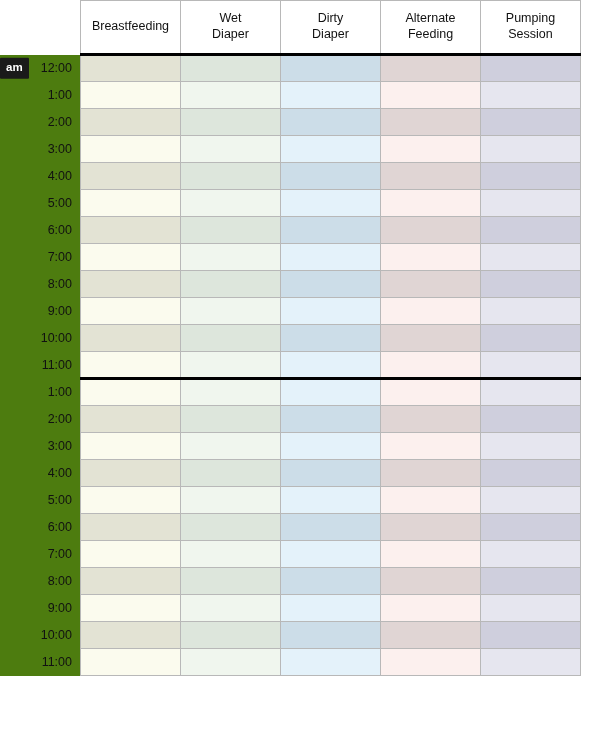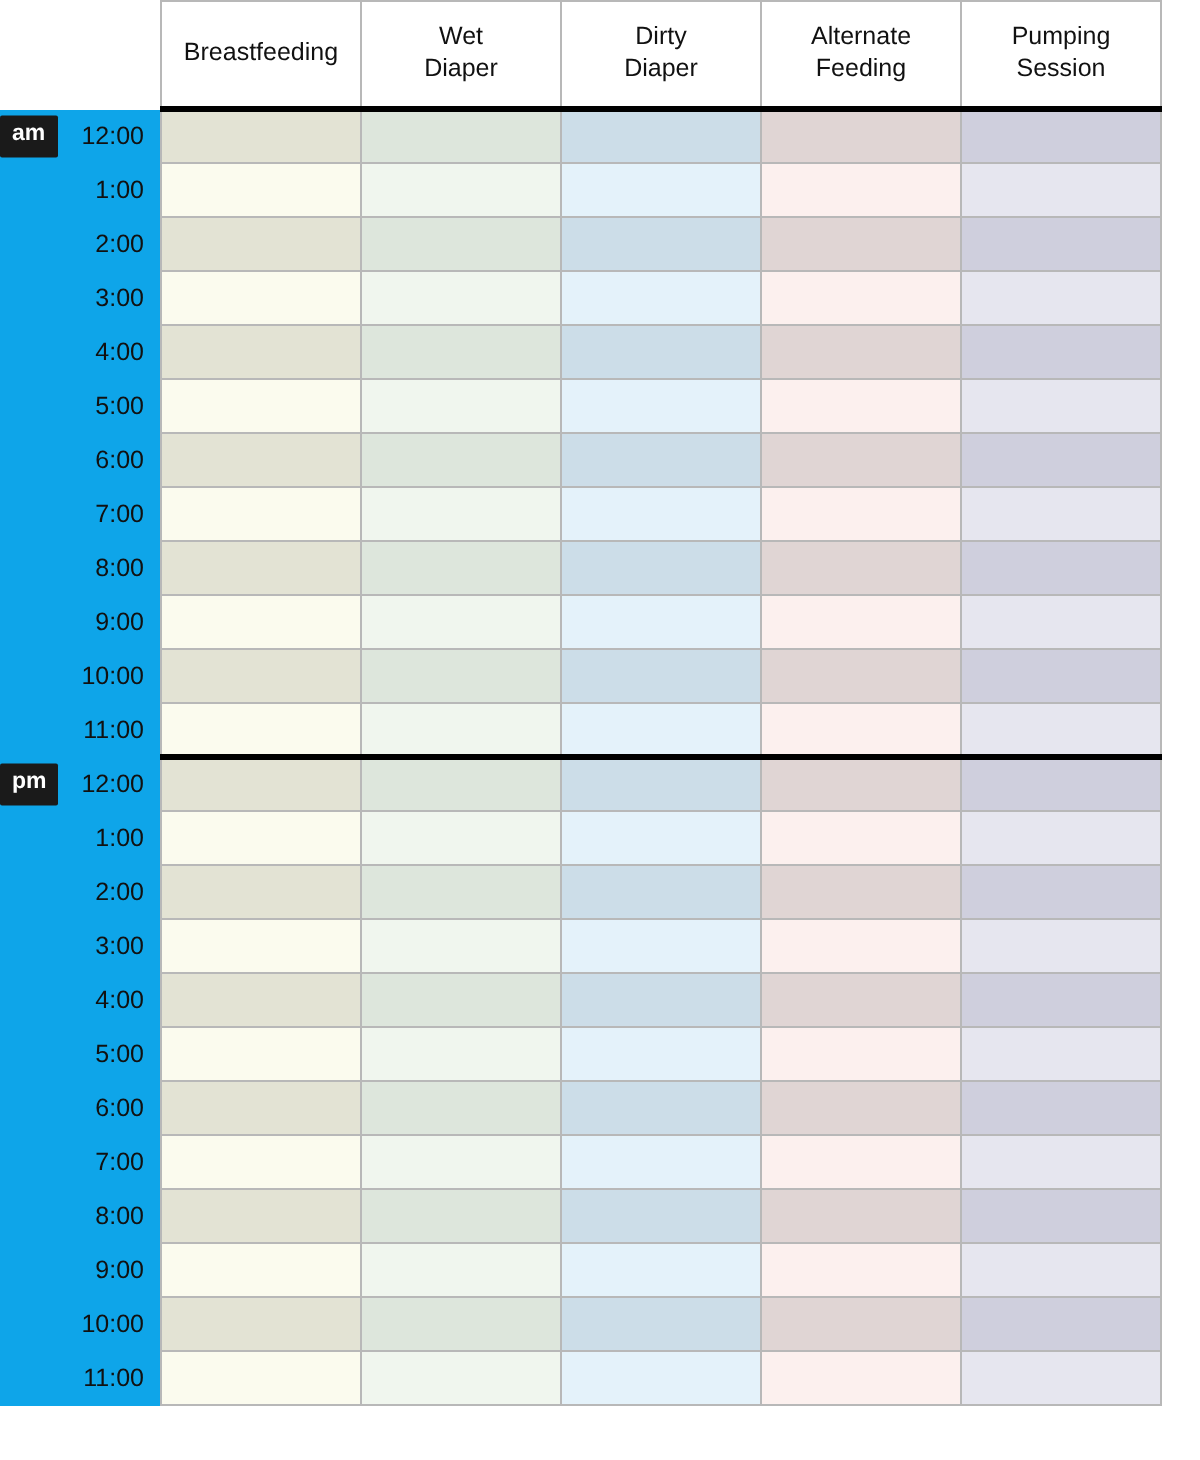--- a/index.html
+++ b/index.html
@@ -50,21 +50,21 @@
     vertical-align: middle;
     line-height: 1.25;
     padding: 2px 4px;
     box-sizing: border-box;
   }
 
   
   td.time-cell {
     width: 80px;
     height: 27px;
-    background: #0ea5e9;
+    background: #4d7c0f;
     border: none;
     padding: 0 8px 0 0;
     text-align: right;
     vertical-align: middle;
     font-size: 12.5px;
     color: #111111;
     position: relative;
     box-sizing: border-box;
     white-space: nowrap;
   }
@@ -209,28 +209,20 @@
           <td class="data-cell" style="background: rgb(207, 207, 221);"></td>
         </tr>
         <tr class="band-end">
           <td class="time-cell"><span>11:00</span></td>
           <td class="data-cell" style="background: rgb(251, 251, 238);"></td>
           <td class="data-cell" style="background: rgb(240, 246, 238);"></td>
           <td class="data-cell" style="background: rgb(228, 242, 250);"></td>
           <td class="data-cell" style="background: rgb(252, 240, 238);"></td>
           <td class="data-cell" style="background: rgb(230, 230, 239);"></td>
         </tr>
-        <tr class="band-start">
-          <td class="time-cell"><span class="ampm">pm</span><span>12:00</span></td>
-          <td class="data-cell" style="background: rgb(227, 227, 212);"></td>
-          <td class="data-cell" style="background: rgb(221, 230, 220);"></td>
-          <td class="data-cell" style="background: rgb(204, 221, 232);"></td>
-          <td class="data-cell" style="background: rgb(224, 213, 212);"></td>
-          <td class="data-cell" style="background: rgb(207, 207, 221);"></td>
-        </tr>
         <tr>
           <td class="time-cell"><span>1:00</span></td>
           <td class="data-cell" style="background: rgb(251, 251, 238);"></td>
           <td class="data-cell" style="background: rgb(240, 246, 238);"></td>
           <td class="data-cell" style="background: rgb(228, 242, 250);"></td>
           <td class="data-cell" style="background: rgb(252, 240, 238);"></td>
           <td class="data-cell" style="background: rgb(230, 230, 239);"></td>
         </tr>
         <tr>
           <td class="time-cell"><span>2:00</span></td>

